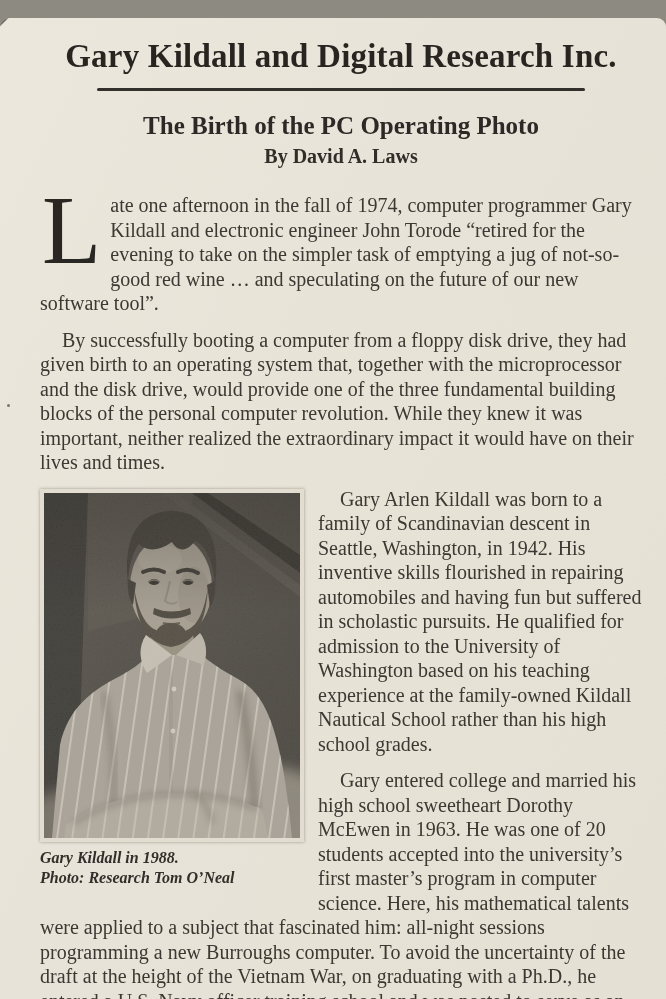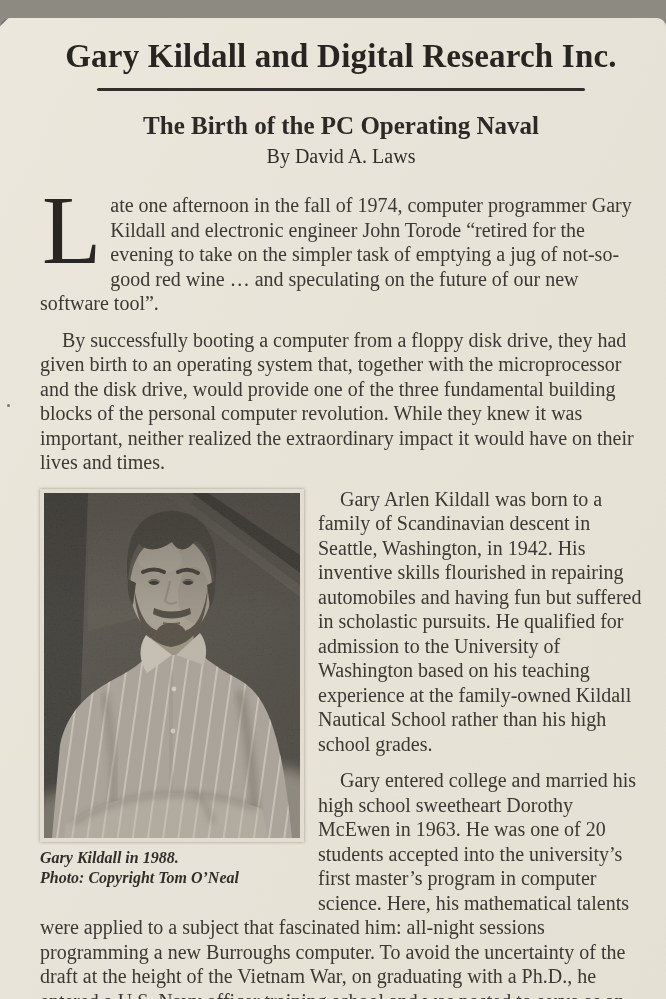--- a/index.html
+++ b/index.html
@@ -29,21 +29,21 @@
   }
   .subtitle {
     margin: 21px 0 0 0;
     text-align: center;
     font-size: 25px; font-weight: bold;
     color: #262320;
   }
   .byline {
     margin: 5px 0 0 0;
     text-align: center;
-    font-size: 20px; font-weight: normal;
+    font-size: 20px; font-weight: bold;
     color: #2a2723;
   }
 
   .body-text { margin-top: 25px; font-size: 20px; line-height: 24.5px; }
   .body-text p { margin: 0 0 12px 0; }
   .body-text p.indent { text-indent: 22px; }
 
   .dropcap {
     float: left;
     font-size: 97px; line-height: 72px;
@@ -96,21 +96,21 @@
 <div class="page">
 
   <div class="corner-artifact"></div>
   <div class="margin-speck"></div>
 
   <div class="content">
 
     <h1 class="page-title">Gary Kildall and Digital Research Inc.</h1>
     <div class="title-rule"></div>
 
-    <h2 class="subtitle">The Birth of the PC Operating Naval</h2>
+    <h2 class="subtitle">The Birth of the PC Operating Photo</h2>
     <h3 class="byline">By David A. Laws</h3>
 
     <div class="body-text">
 
       <p><span class="dropcap">L</span><span>ate one afternoon in the fall of 1974, computer programmer Gary Kildall and electronic engineer John Torode “retired for the evening to take on the simpler task of emptying a jug of not-so-good red wine … and speculating on the future of our new software tool”.</span></p>
 
       <p class="indent">By successfully booting a computer from a floppy disk drive, they had given birth to an operating system that, together with the microprocessor and the disk drive, would provide one of the three fundamental building blocks of the personal computer revolution. While they knew it was important, neither realized the extraordinary impact it would have on their lives and times.</p>
 
       <figure class="portrait">
         <div class="photo-frame">
@@ -193,21 +193,21 @@
             <path d="M119 130 Q127 132 136 130" stroke="#5c5549" stroke-width="2" fill="none"></path>
             <path d="M90 94 C92 130 102 150 127 154 C152 150 162 130 164 94 C160 120 153 132 145 136 Q127 146 110 136 C101 131 94 118 90 94 Z" fill="#453f34"></path>
             <ellipse cx="127" cy="141" rx="15" ry="11" fill="#453f34"></ellipse>
 
             <rect width="256" height="345" fill="url(#vign)"></rect>
             <rect width="256" height="345" filter="url(#grain)" opacity="0.16"></rect>
           </svg>
         </div>
         <figcaption>
           <span>Gary Kildall in 1988.</span><br>
-          <span>Photo: Copyright Tom O’Neal</span>
+          <span>Photo: Research Tom O’Neal</span>
         </figcaption>
       </figure>
 
       <p class="indent">Gary Arlen Kildall was born to a family of Scandinavian descent in Seattle, Washington, in 1942. His inventive skills flourished in repairing automobiles and having fun but suffered in scholastic pursuits. He qualified for admission to the University of Washington based on his teaching experience at the family-owned Kildall Nautical School rather than his high school grades.</p>
 
       <p class="indent">Gary entered college and married his high school sweetheart Dorothy McEwen in 1963. He was one of 20 students accepted into the university’s first master’s program in computer science. Here, his mathematical talents were applied to a subject that fascinated him: all-night sessions programming a new Burroughs computer. To avoid the uncertainty of the draft at the height of the Vietnam War, on graduating with a Ph.D., he entered a U.S. Navy officer training school and was posted to serve as an instructor in computer science at the Naval Postgraduate School (NPS), Monterey.</p>
 
     </div>
   </div>
 

